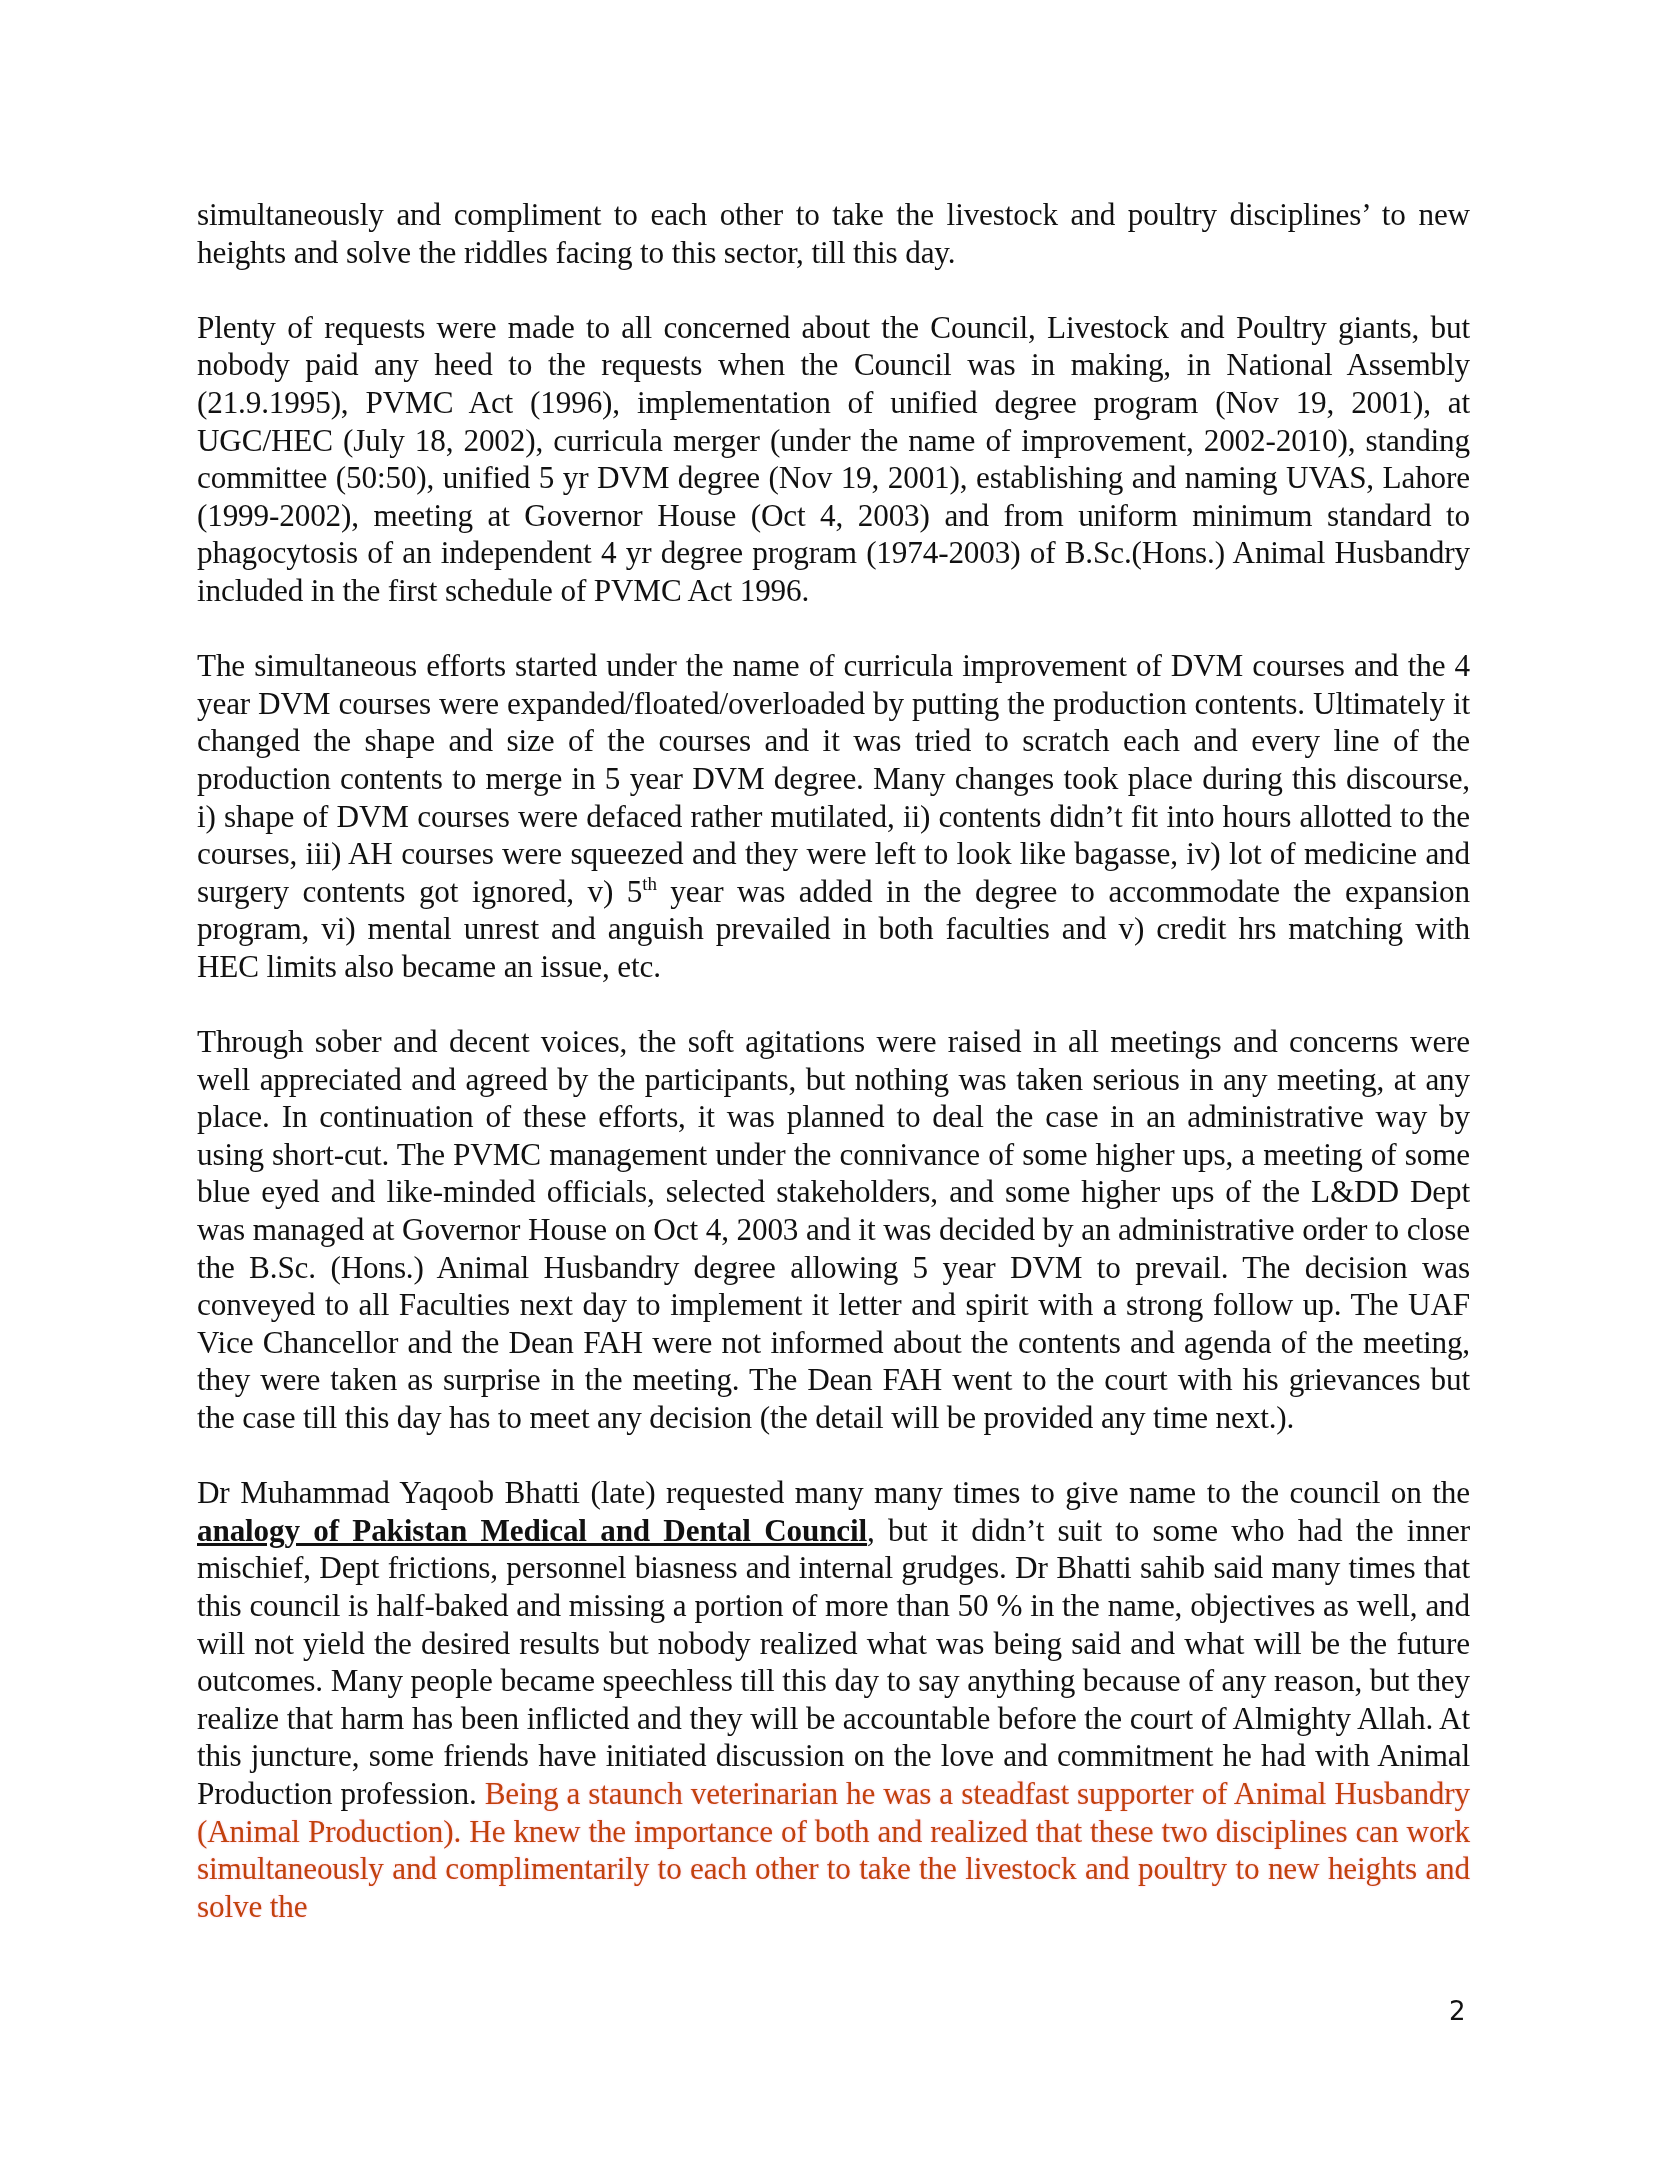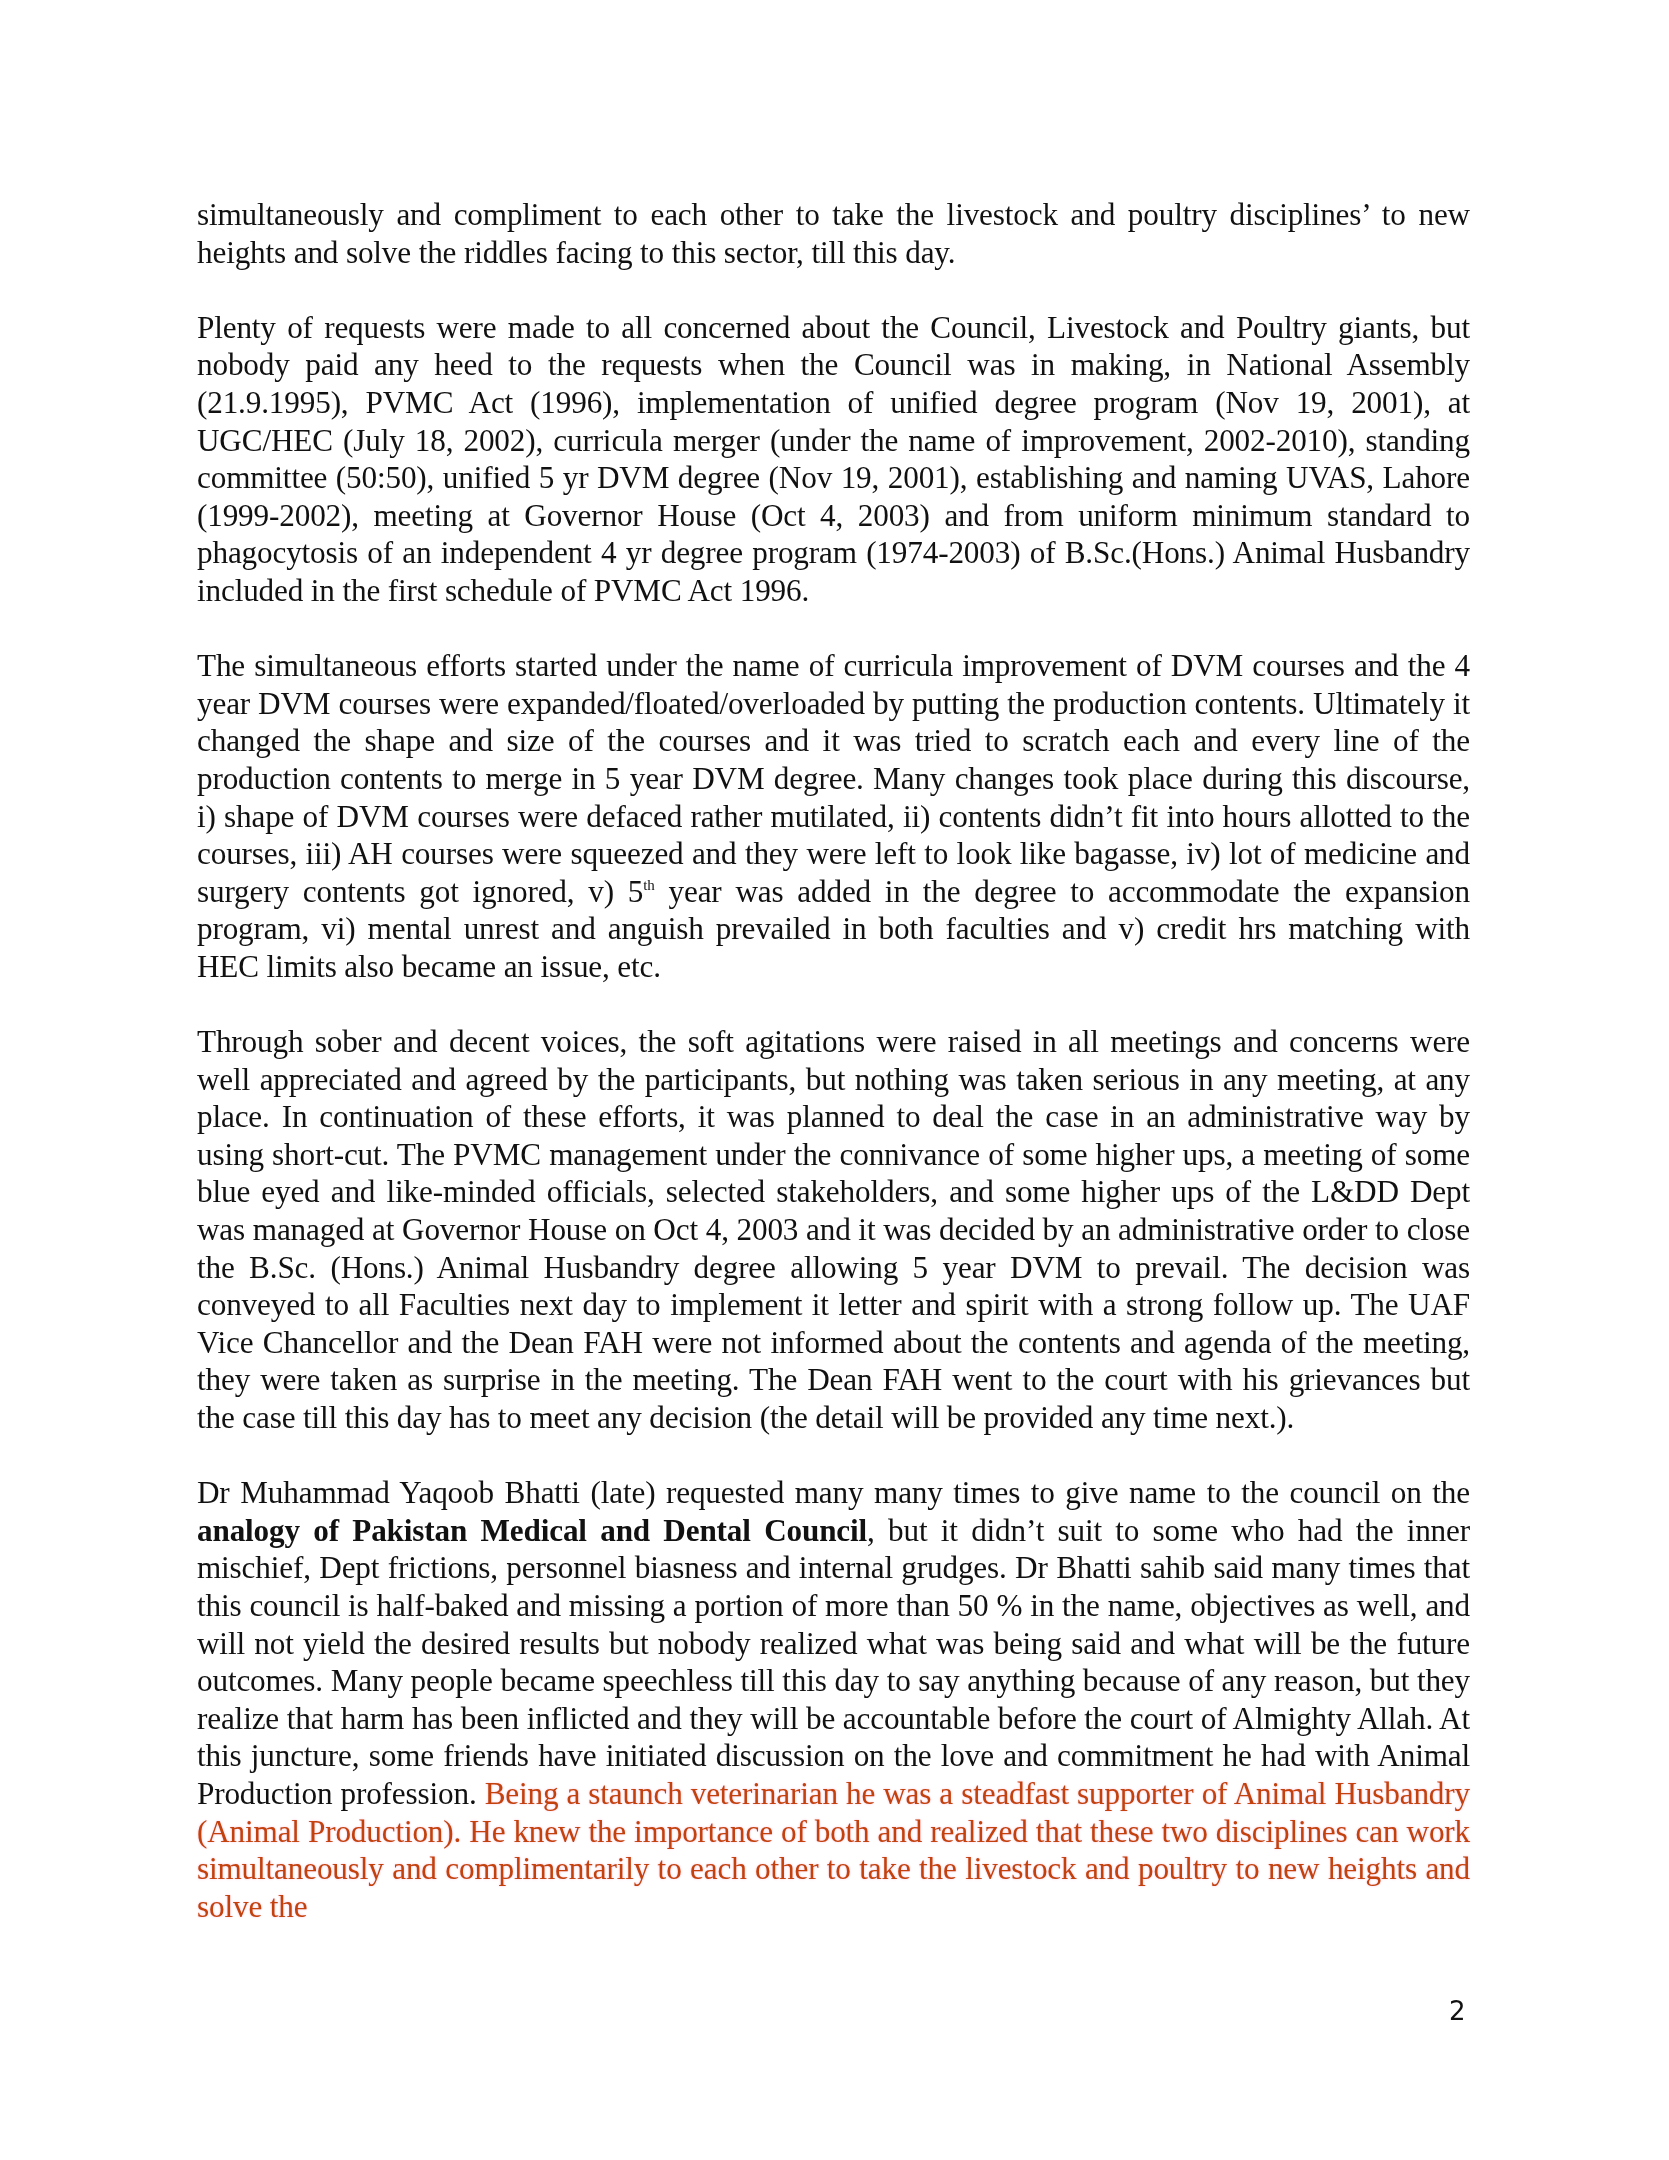--- a/index.html
+++ b/index.html
@@ -26,27 +26,28 @@
     letter-spacing: -0.15px;
   }
   .page p {
     margin: 0 0 37.6px 0;
   }
   .page p:last-child {
     margin-bottom: 0;
   }
   .bold {
     font-weight: bold;
+    text-decoration: underline;
   }
   .red {
     color: #c2410c;
     text-shadow: 0 0 2px #fbd3e6, 0 0 3px #fde2ef;
   }
   sup {
-    font-size: 15px;
+    font-size: 19px;
     line-height: 0;
     vertical-align: 12px;
   }
   .page-number {
     position: absolute;
     left: 1449px;
     top: 1996px;
     font-family: "DejaVu Sans", "Liberation Sans", sans-serif;
     font-size: 26px;
     color: #111111;

